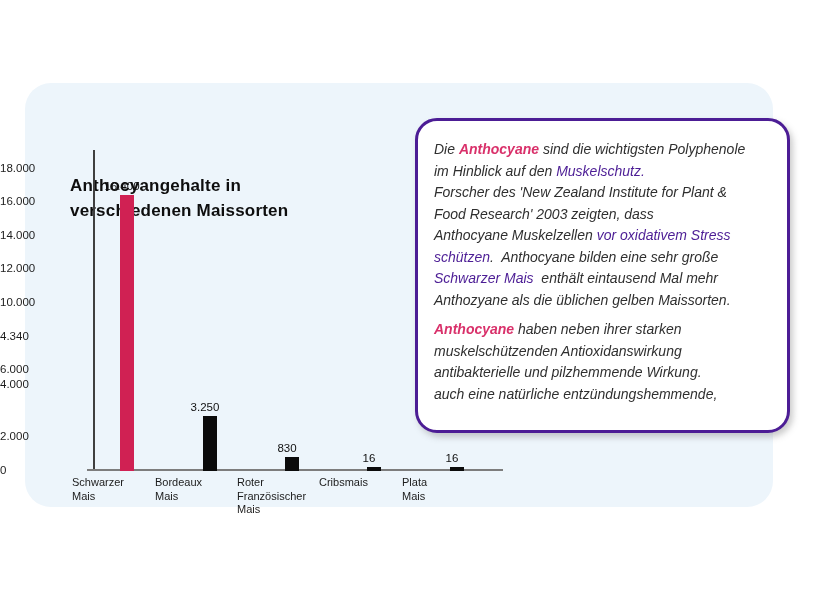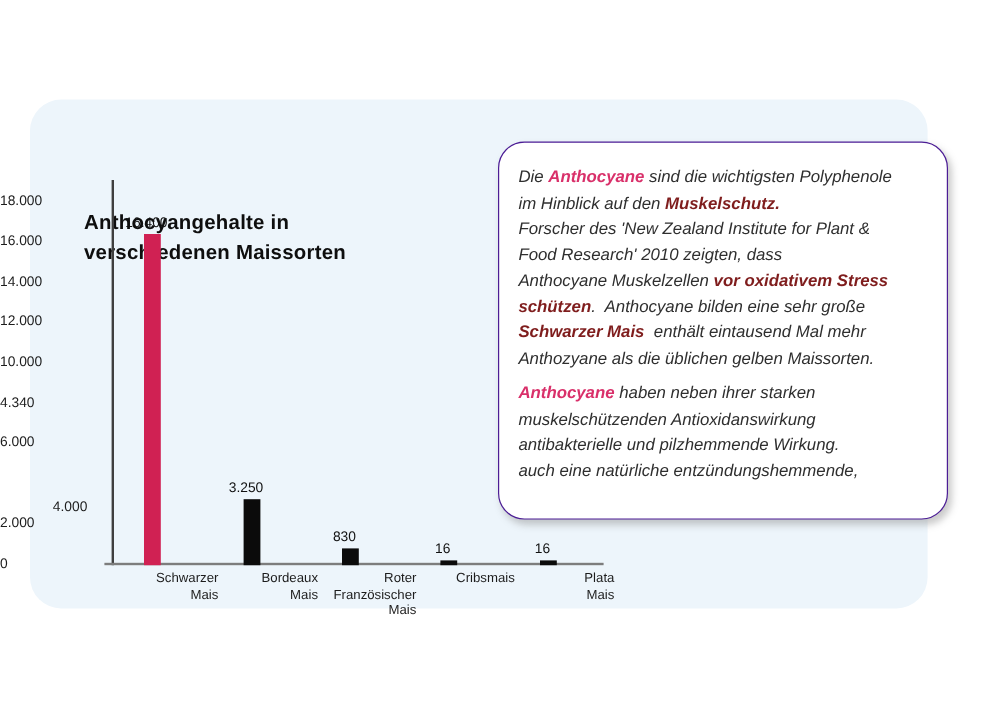--- a/index.html
+++ b/index.html
@@ -15,52 +15,52 @@
   .chart-title { position:absolute; left:45px; top:90px; font-size:17px; font-weight:bold;
                  color:#0e0e0e; line-height:25px; letter-spacing:0.2px; }
 
   
   .y-axis { position:absolute; left:93px; top:150px; width:2px; height:321px; background:#3f3f3f; }
   .x-axis { position:absolute; left:87px; top:468.5px; width:416px; height:2.5px; background:#7d7d7d; }
   .ytick  { position:absolute; width:81px; text-align:left; left:0; height:14px;
             font-size:11.5px; color:#1c1c1c; }
   .bar    { position:absolute; width:14px; }
   .bar-value { position:absolute; width:50px; text-align:center; font-size:11.5px; color:#111; height:14px; }
-  .cat-label { position:absolute; width:110px; text-align:right; font-size:11px;
+  .cat-label { position:absolute; width:110px; text-align:left; font-size:11px;
                line-height:13.5px; color:#1c1c1c; top:476px; }
 
   
   .infobox { position:absolute; left:415px; top:118px; width:375px; height:315px;
-             background:#ffffff; border:1px solid #4c1d95; border-radius:22px;
+             background:#ffffff; border:3px solid #4c1d95; border-radius:22px;
              box-shadow:3px 4px 6px rgba(140,140,140,0.45);
              padding:18px 12px 0 16px; overflow:hidden; }
   .infobox .para + .para { margin-top:8px; }
   .infobox .line { white-space:pre; font-style:italic; font-size:14px;
                    line-height:21.5px; height:21.5px; color:var(--text-col); }
-  .infobox .b  { font-weight:bold; color:#7f1d1d; }
+  .infobox .b  { font-weight:normal; color:#4c1d95; }
   .infobox .hl { font-weight:bold; color:var(--accent); }
 </style>
 </head>
 <body>
 
 <div class="page">
   <div class="panel">
     <div class="chart-title">
       <div>Anthocyangehalte in</div>
       <div>verschiedenen Maissorten</div>
     </div>
   </div>
 
   <div>
     <div class="y-axis"></div>
     <div class="x-axis"></div>
     <div id="yticks">
         <div class="ytick" style="top: 464px;">0</div>
         <div class="ytick" style="top: 430.4px;">2.000</div>
-        <div class="ytick" style="top: 417px; padding-left: 44px;">4.000</div>
+        <div class="ytick" style="top: 378px;">4.000</div>
         <div class="ytick" style="top: 363.2px;">6.000</div>
         <div class="ytick" style="top: 329.6px;">4.340</div>
         <div class="ytick" style="top: 296px;">10.000</div>
         <div class="ytick" style="top: 262.4px;">12.000</div>
         <div class="ytick" style="top: 228.8px;">14.000</div>
         <div class="ytick" style="top: 195.2px;">16.000</div>
         <div class="ytick" style="top: 161.6px;">18.000</div>
       </div>
     <div id="bars">
         <div class="bar" style="left: 120px; top: 195.48px; height: 275.52px; background: rgb(208, 33, 83);"></div>
@@ -97,21 +97,21 @@
         </div>
       </div>
   </div>
 
   <div class="infobox">
     <div id="infobox-content">
         <div class="para">
           <div class="line"><span>Die </span><span class="hl">Anthocyane</span><span> sind die wichtigsten Polyphenole</span></div>
           <div class="line"><span>im Hinblick auf den </span><span class="b">Muskelschutz.</span></div>
           <div class="line"><span>Forscher des 'New Zealand Institute for Plant &amp;</span></div>
-          <div class="line"><span>Food Research' 2010 zeigten, dass</span></div>
+          <div class="line"><span>Food Research' 2003 zeigten, dass</span></div>
           <div class="line"><span>Anthocyane Muskelzellen </span><span class="b">vor oxidativem Stress</span></div>
           <div class="line"><span class="b">schützen</span><span>.  Anthocyane bilden eine sehr große</span></div>
           <div class="line"><span class="b">Schwarzer Mais</span><span>  enthält eintausend Mal mehr</span></div>
           <div class="line"><span>Anthozyane als die üblichen gelben Maissorten.</span></div>
         </div>
         <div class="para">
           <div class="line"><span class="hl">Anthocyane</span><span> haben neben ihrer starken</span></div>
           <div class="line"><span>muskelschützenden Antioxidanswirkung</span></div>
           <div class="line"><span>antibakterielle und pilzhemmende Wirkung.</span></div>
           <div class="line"><span>auch eine natürliche entzündungshemmende,</span></div>

